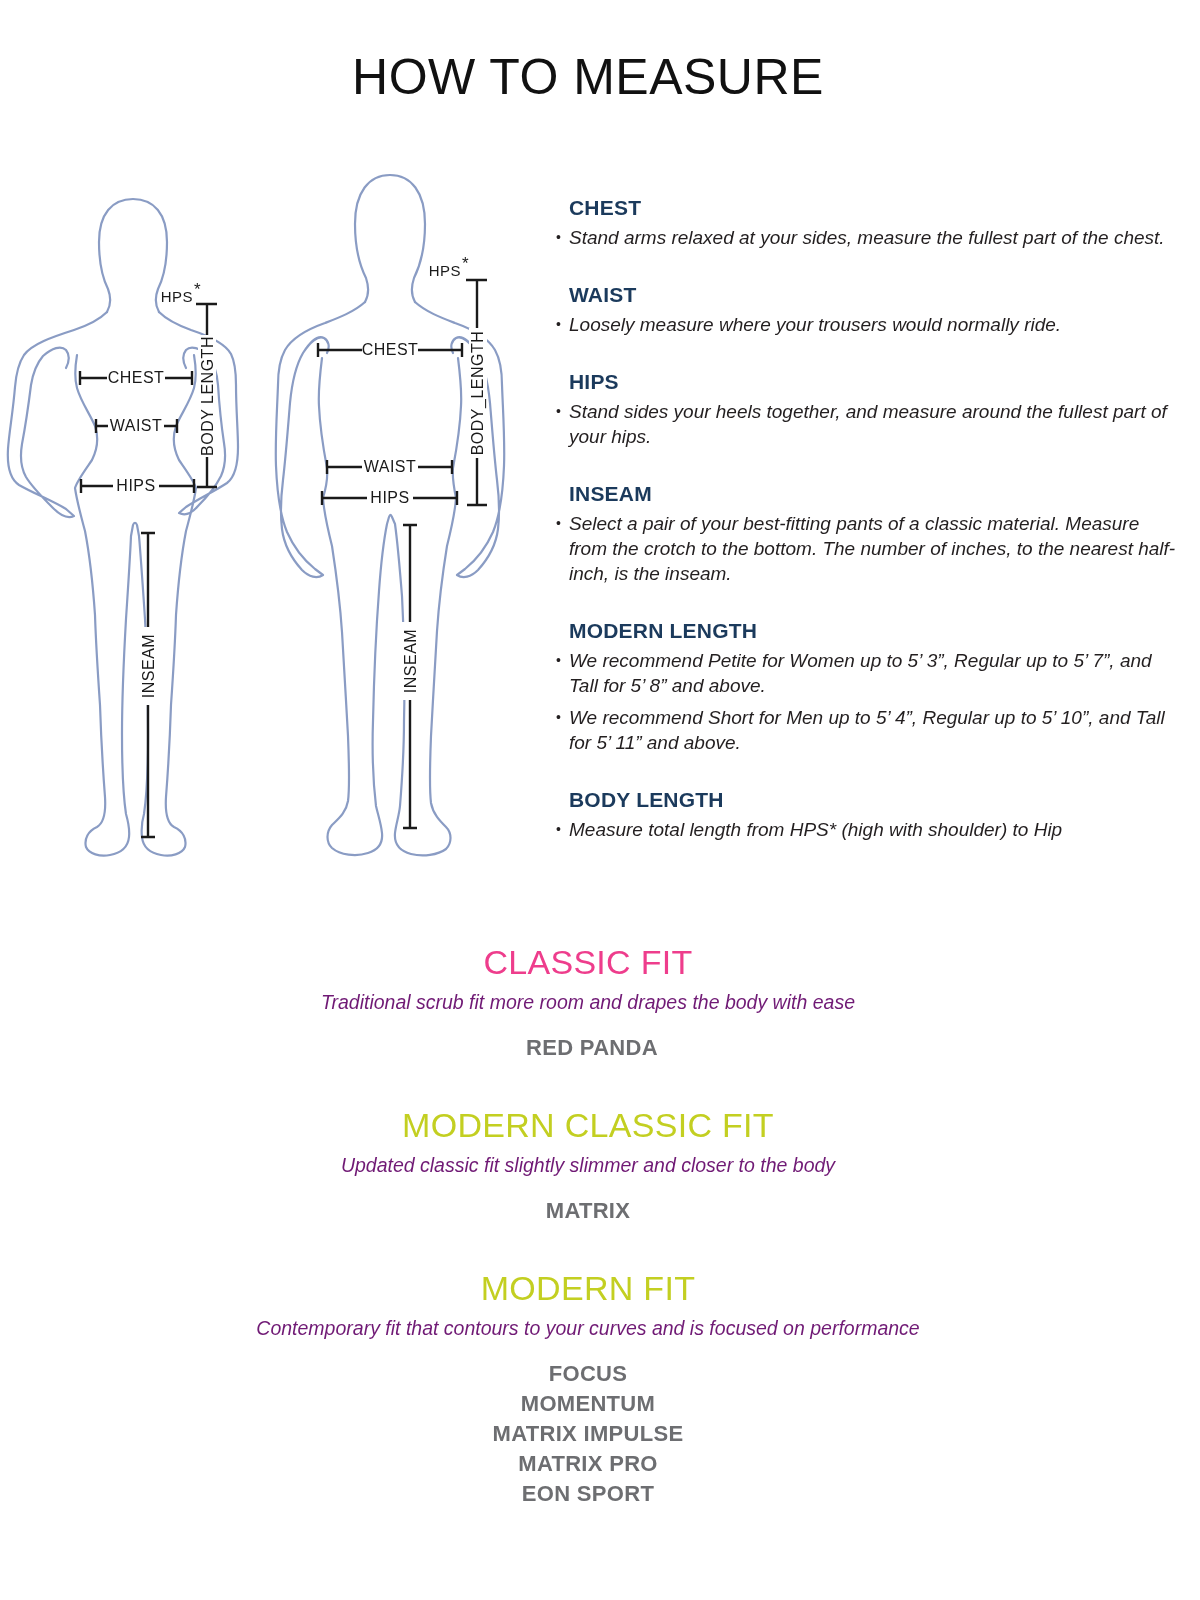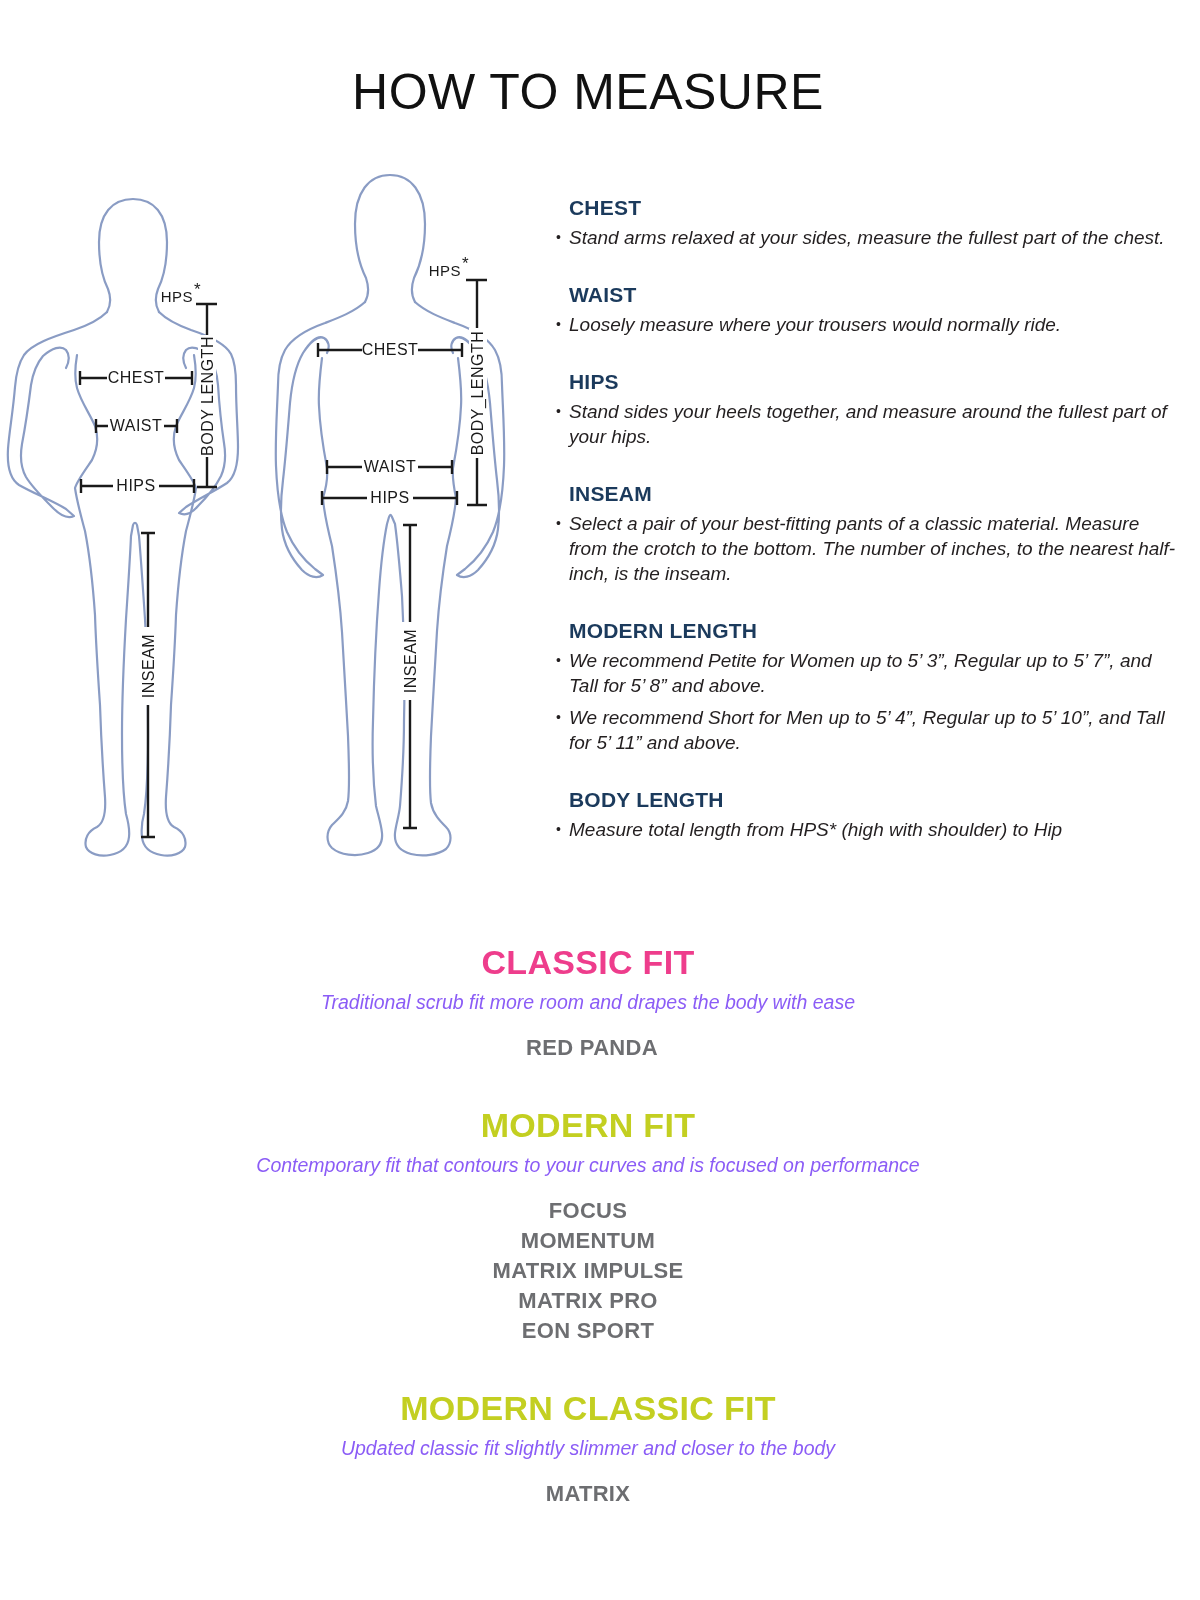--- a/index.html
+++ b/index.html
@@ -1,36 +1,36 @@
 <!DOCTYPE html>
 <html><head>
 <meta charset="utf-8">
 <style>
   * { margin:0; padding:0; box-sizing:border-box; }
   html,body { background:#ffffff; }
   body { width:1200px; height:1600px; }
   .page { position:relative; width:1200px; height:1600px; background:#fff; overflow:hidden;
           font-family:"Liberation Sans", sans-serif; color:#231f20; }
-  .title { position:absolute; top:63px; left:0; width:1176px; text-align:center;
+  .title { position:absolute; top:48px; left:0; width:1176px; text-align:center;
            font-size:50px; line-height:58px; font-weight:400; color:#111; letter-spacing:0.5px; }
   svg.fig { position:absolute; }
   .female-svg { left:0px; top:185px; }
   .male-svg { left:270px; top:160px; }
   svg text { font-family:"Liberation Sans", sans-serif; }
 
   .measure-col { position:absolute; left:556px; top:196px; width:622px; }
   .msec { margin-bottom:33px; }
   .msec h3 { font-size:21px; font-weight:700; letter-spacing:0.2px; padding-left:13px; margin-bottom:5px; }
   .bullet { display:flex; font-style:italic; font-size:19px; line-height:25px; margin-bottom:7px; }
   .bullet .dot { width:13px; flex:none; font-style:normal; font-size:14px; line-height:25px; }
 
   .fits { position:absolute; top:941px; left:0; width:1176px; text-align:center; }
   .fit-block { margin-bottom:41px; }
-  .fit-name { font-size:34px; line-height:42px; font-weight:700; letter-spacing:0.3px; }
-  .fit-desc { margin-top:7px; font-style:italic; font-size:19.5px; line-height:24px; color:#8b5cf6; }
+  .fit-name { font-size:34px; line-height:42px; font-weight:400; letter-spacing:0.3px; }
+  .fit-desc { margin-top:7px; font-style:italic; font-size:19.5px; line-height:24px; color:#701a75; }
   .fit-products { margin-top:19px; font-size:22px; font-weight:700; line-height:30px; letter-spacing:0.3px; }
 </style>
 </head>
 <body>
 
 <div class="page">
 
   <div class="title">HOW TO MEASURE</div>
 
   <svg class="fig female-svg" width="240" height="700" viewBox="0 0 240 700">
@@ -147,34 +147,34 @@
 
     <div class="fit-block">
       <div class="fit-name" style="color: rgb(238, 61, 140);">CLASSIC FIT</div>
       <div class="fit-desc">Traditional scrub fit more room and drapes the body with ease</div>
       <div class="fit-products" style="color: rgb(109, 110, 113); padding-left: 8px;">
         <div>RED PANDA</div>
       </div>
     </div>
 
     <div class="fit-block">
+      <div class="fit-name" style="color: rgb(195, 207, 33);">MODERN CLASSIC FIT</div>
+      <div class="fit-desc">Updated classic fit slightly slimmer and closer to the body</div>
+      <div class="fit-products" style="color: rgb(109, 110, 113);">
+        <div>MATRIX</div>
+      </div>
+    </div>
+
+    <div class="fit-block">
       <div class="fit-name" style="color: rgb(195, 207, 33);">MODERN FIT</div>
       <div class="fit-desc">Contemporary fit that contours to your curves and is focused on performance</div>
       <div class="fit-products" style="color: rgb(109, 110, 113);">
         <div>FOCUS</div>
         <div>MOMENTUM</div>
         <div>MATRIX IMPULSE</div>
         <div>MATRIX PRO</div>
         <div>EON SPORT</div>
       </div>
     </div>
 
-    <div class="fit-block">
-      <div class="fit-name" style="color: rgb(195, 207, 33);">MODERN CLASSIC FIT</div>
-      <div class="fit-desc">Updated classic fit slightly slimmer and closer to the body</div>
-      <div class="fit-products" style="color: rgb(109, 110, 113);">
-        <div>MATRIX</div>
-      </div>
-    </div>
-
   </div>
 
 </div>
 
 </body></html>

